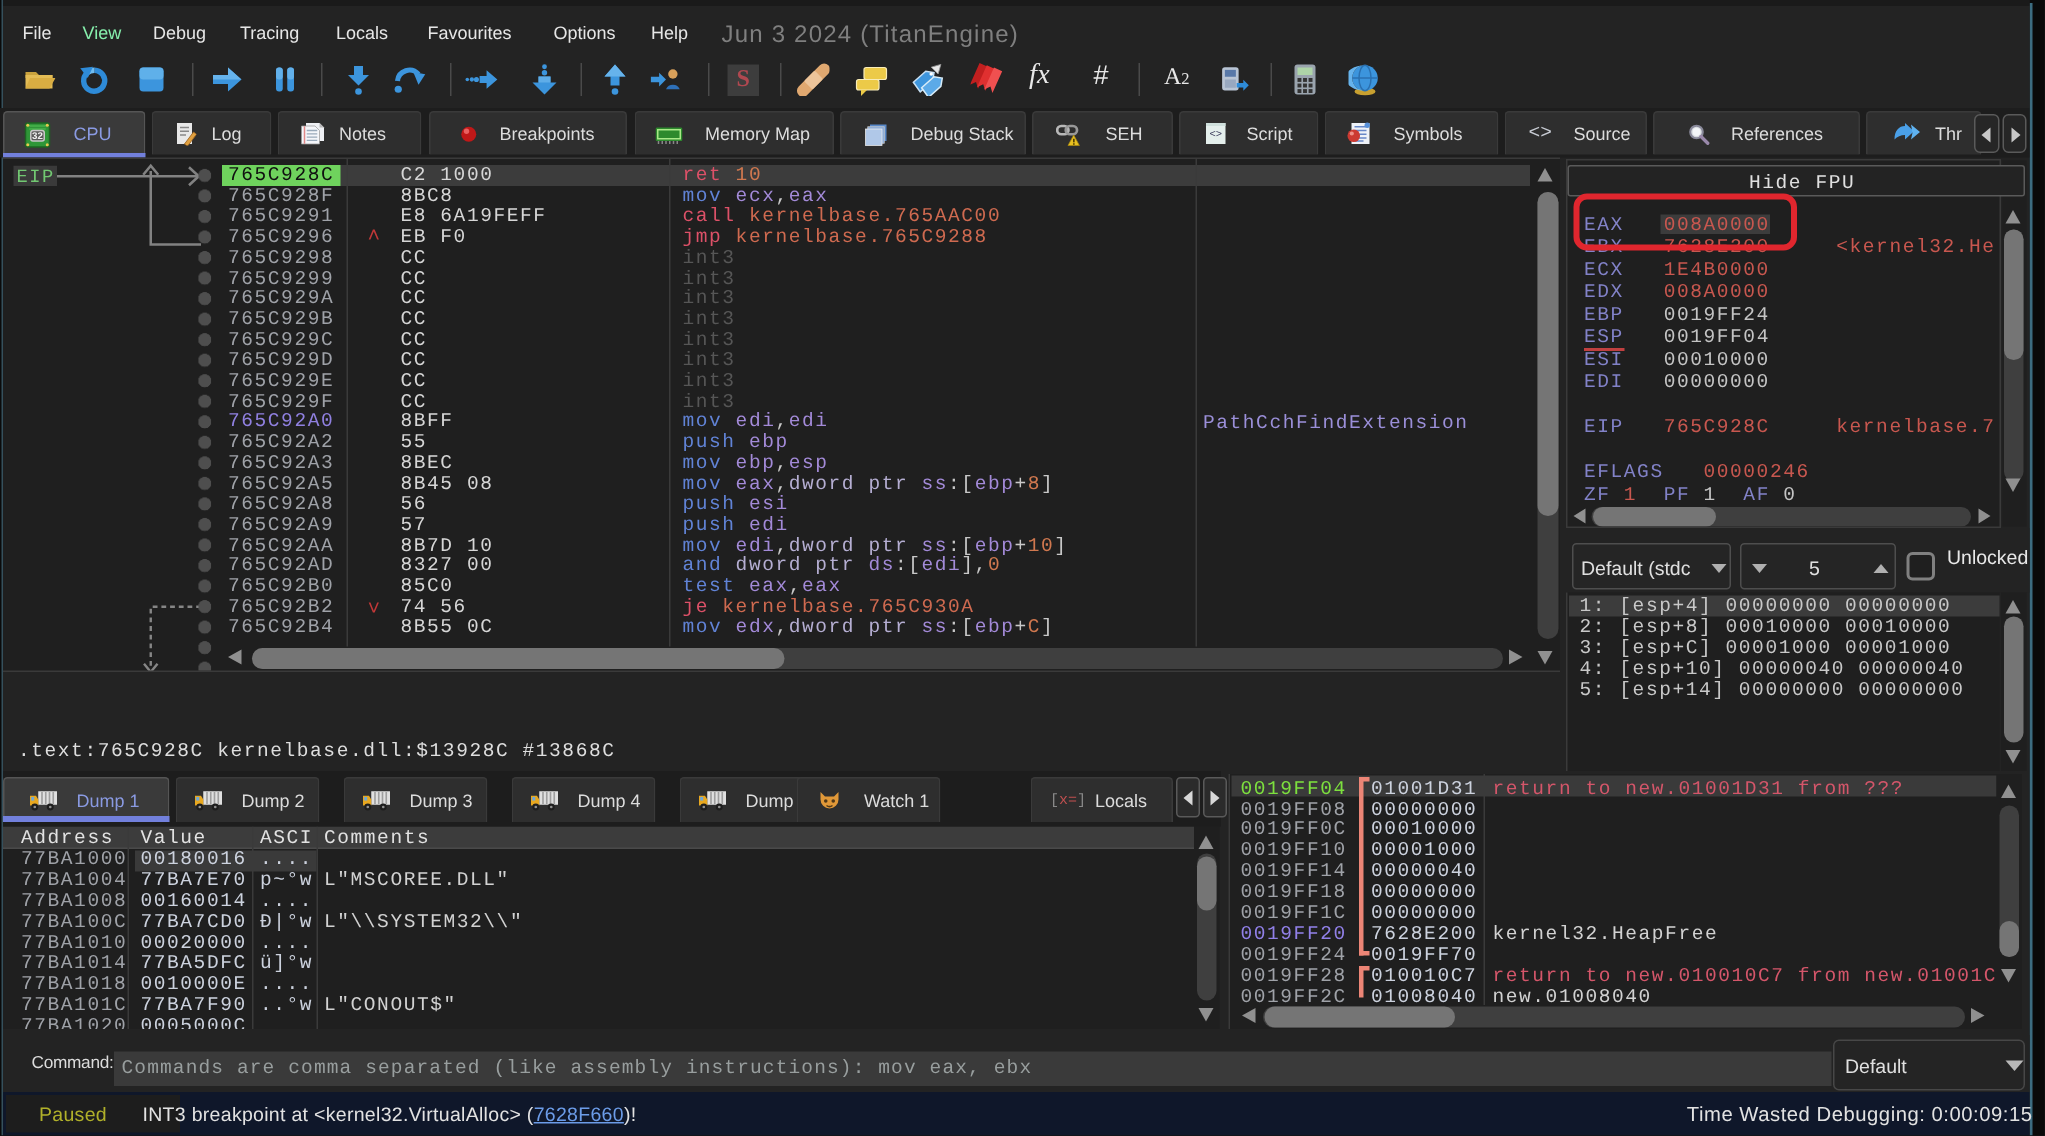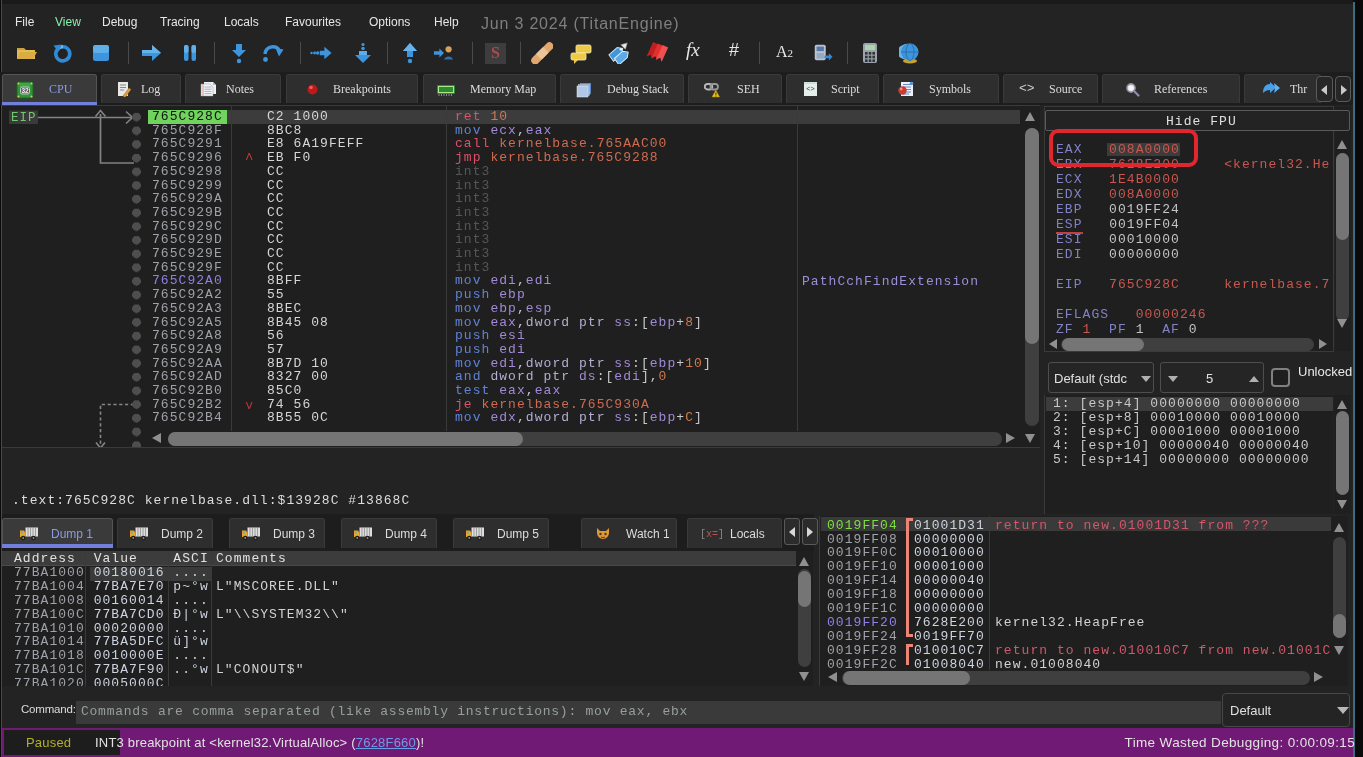--- a/index.html
+++ b/index.html
@@ -3,21 +3,21 @@
 *{margin:0;padding:0;box-sizing:border-box}
 html,body{width:1363px;height:757px;background:#0a0a0a;overflow:hidden}
 body{position:relative}
 .abs{position:absolute}
 .m{font-family:"Liberation Mono",monospace;font-size:13px;letter-spacing:1.05px;white-space:pre}
 .s{font-family:"Liberation Sans",sans-serif}
 pre{font-family:"Liberation Mono",monospace}
 .sep{position:absolute;width:1px;background:#4a4a4a}
 .tb{position:absolute;top:10px;width:22px;height:22px}
 .tab{position:absolute;top:74px;height:29px;background:#2e2e2e;border:1px solid #3a3a3a;border-bottom:none;border-radius:3px 3px 0 0}
-.tab .lbl{position:absolute;top:7px;font-family:Liberation Serif, serif;font-size:12px;color:#dcdcdc}
+.tab .lbl{position:absolute;top:7px;font-family:Liberation Sans, sans-serif;font-size:12px;color:#dcdcdc}
 .dtab{position:absolute;top:518px;height:30px;background:#2e2e2e;border:1px solid #3a3a3a;border-bottom:none;border-radius:3px 3px 0 0}
 .dtab .lbl{position:absolute;top:8px;font-family:"Liberation Sans",sans-serif;font-size:12px;color:#dcdcdc}
 .vline{position:absolute;width:1px;background:#3a3a3a}
 .sbthumb{position:absolute;background:#757575;border-radius:7px}
 .sbtrk{position:absolute;background:#3f3f3f;border-radius:7px}
 .arr{position:absolute;width:0;height:0}
 
 .ka{color:#6183d6}.rg{color:#a38ad8}.im{color:#d0784f}.rd{color:#dd5168}.tg{color:#cf6a50}
 .i3{color:#565656}.gy{color:#9fa2a8}.pt{color:#b5aed2}
 .rn{color:#8282c8}.rv{color:#c8574f}.ru{color:#c4c4c4}
@@ -509,21 +509,21 @@
       <path d="M9 3 v8 M11.5 3 v8 M14 3 v8 M16.5 3 v8" stroke="#9e9e9e" stroke-width="1.1"></path>
       <path d="M1 12 v-6.5 h4 l1.5 2.5 v4z" fill="#e8a820"></path>
       <rect x="1.8" y="6.3" width="2" height="2.4" fill="#70a8d8"></rect>
       <circle cx="4.2" cy="13" r="2.3" fill="#1e1e1e"></circle>
       <circle cx="4.2" cy="13" r="0.9" fill="#909090"></circle>
       <circle cx="14.5" cy="13" r="2.3" fill="#1e1e1e"></circle>
       <circle cx="14.5" cy="13" r="0.9" fill="#909090"></circle>
     </svg>
   <span class="lbl" style="left:43px">Dump 5</span>
 </div>
-<div class="dtab" style="left:581px;width:96px">
+<div class="dtab" style="left:531px;width:96px">
   <svg class="abs" style="left:13px;top:7px" width="16" height="16" viewBox="0 0 16 16">
       <path d="M2 2 l3 3 h6 l3 -3 v5 a6 6 0 0 1 -12 0z" fill="#e09838"></path>
       <circle cx="5.5" cy="8" r="1.2" fill="#503818"></circle>
       <circle cx="10.5" cy="8" r="1.2" fill="#503818"></circle>
       <path d="M6 11 q2 1.5 4 0" stroke="#503818" stroke-width="1" fill="none"></path>
     </svg>
   <span class="lbl" style="left:44px">Watch 1</span>
 </div>
 <div class="dtab" style="left:687px;width:95px">
   <span class="abs" style="left:12px;top:10px;font-family:'Liberation Mono',monospace;font-size:10px;color:#888">[<span style="color:#c05050">x=</span>]</span>
@@ -627,18 +627,18 @@
 <div id="cmdbar" class="abs" style="left:2px;top:690px;width:1351px;height:38px;background:#232323">
   <span class="s abs" style="left:19px;top:13px;font-size:11.5px;letter-spacing:-0.2px;color:#dcdcdc">Command:</span>
   <div class="abs" style="left:74px;top:11px;width:1145px;height:23px;background:#3a3a3a"></div>
   <span class="m abs" style="left:79px;top:14px;font-size:13px;letter-spacing:0.75px;color:#989e9e">Commands are comma separated (like assembly instructions): mov eax, ebx</span>
   <div class="abs" style="left:1220px;top:2.6px;width:128px;height:34px;background:#242424;border:1px solid #474747;border-radius:4px">
     <span class="s abs" style="left:7px;top:9px;font-size:13px;color:#e0e0e0">Default</span>
     <span class="abs" style="left:114px;top:13px;width:0;height:0;border-left:6px solid transparent;border-right:6px solid transparent;border-top:7px solid #b8b8b8"></span>
   </div>
 </div>
 
-<div id="statusbar" class="abs" style="left:2px;top:728px;width:1351px;height:29px;background:#701a75">
+<div id="statusbar" class="abs" style="left:2px;top:728px;width:1351px;height:29px;background:#0f172a">
   <div class="abs" style="left:2px;top:2px;width:116px;height:25px;background:#1d1d1d"></div>
   <span class="s abs" style="left:24px;top:7px;font-size:13px;letter-spacing:0.2px;color:#b0b02a">Paused</span>
   <span class="s abs" style="left:93px;top:7px;font-size:13px;letter-spacing:0.2px;color:#e2e2e2">INT3 breakpoint at &lt;kernel32.VirtualAlloc&gt; (<span style="color:#6c9ce8;text-decoration:underline">7628F660</span>)!</span>
   <span class="s abs" style="right:-2px;top:7px;font-size:13.5px;letter-spacing:0.35px;color:#e2e2e2">Time Wasted Debugging: 0:00:09:15</span>
 </div>
 
 </body></html>

